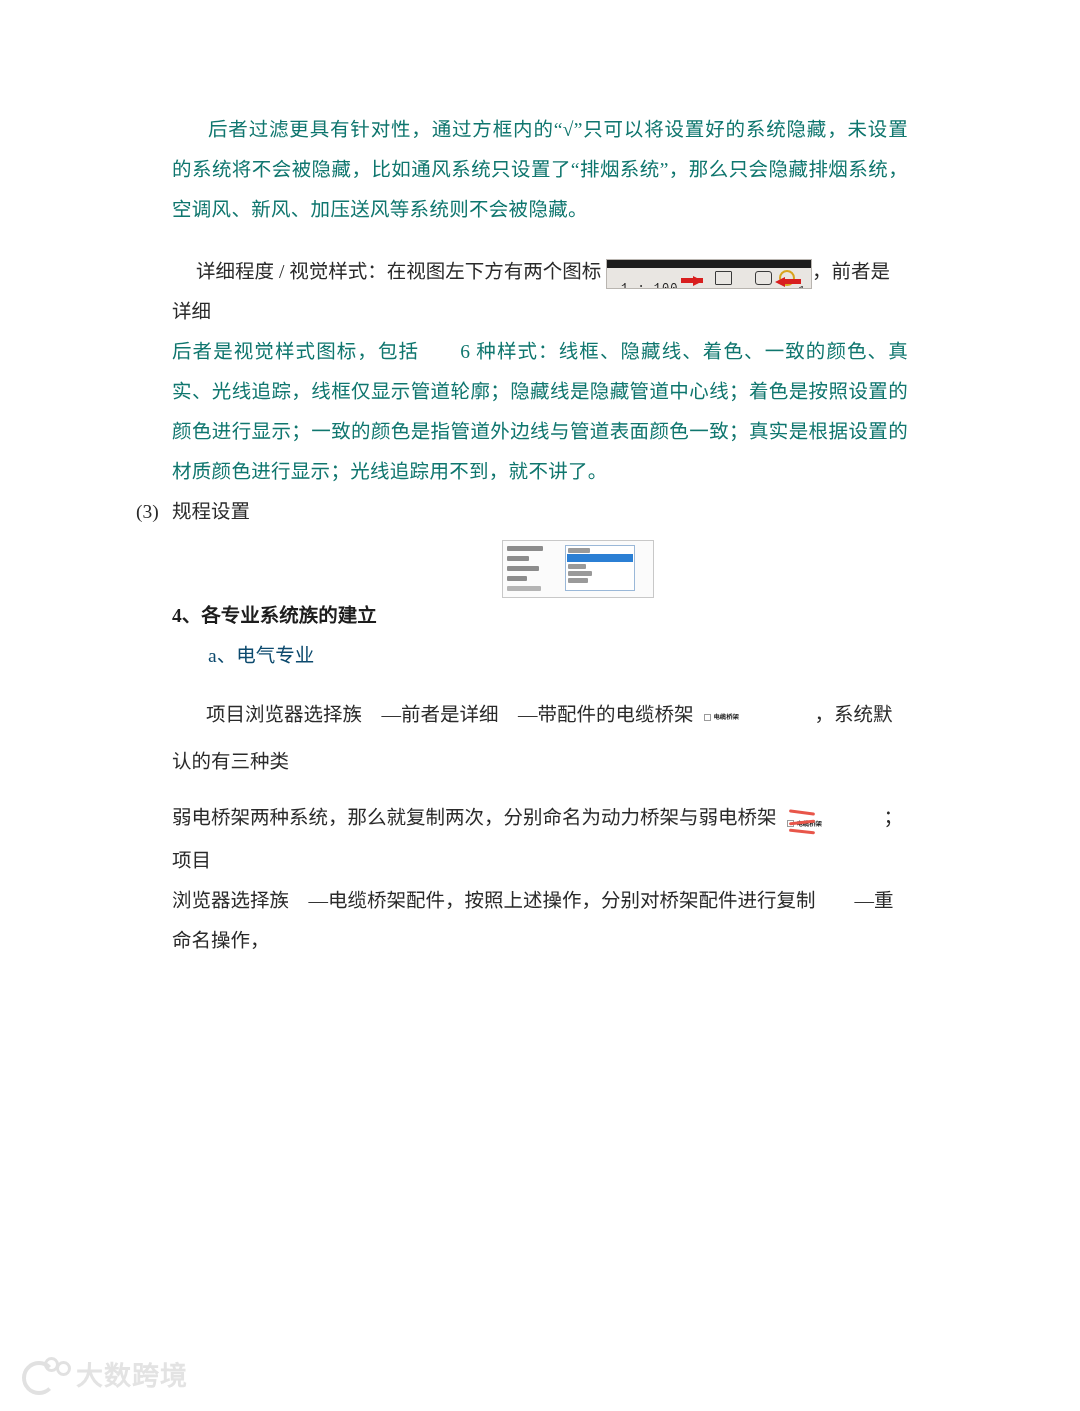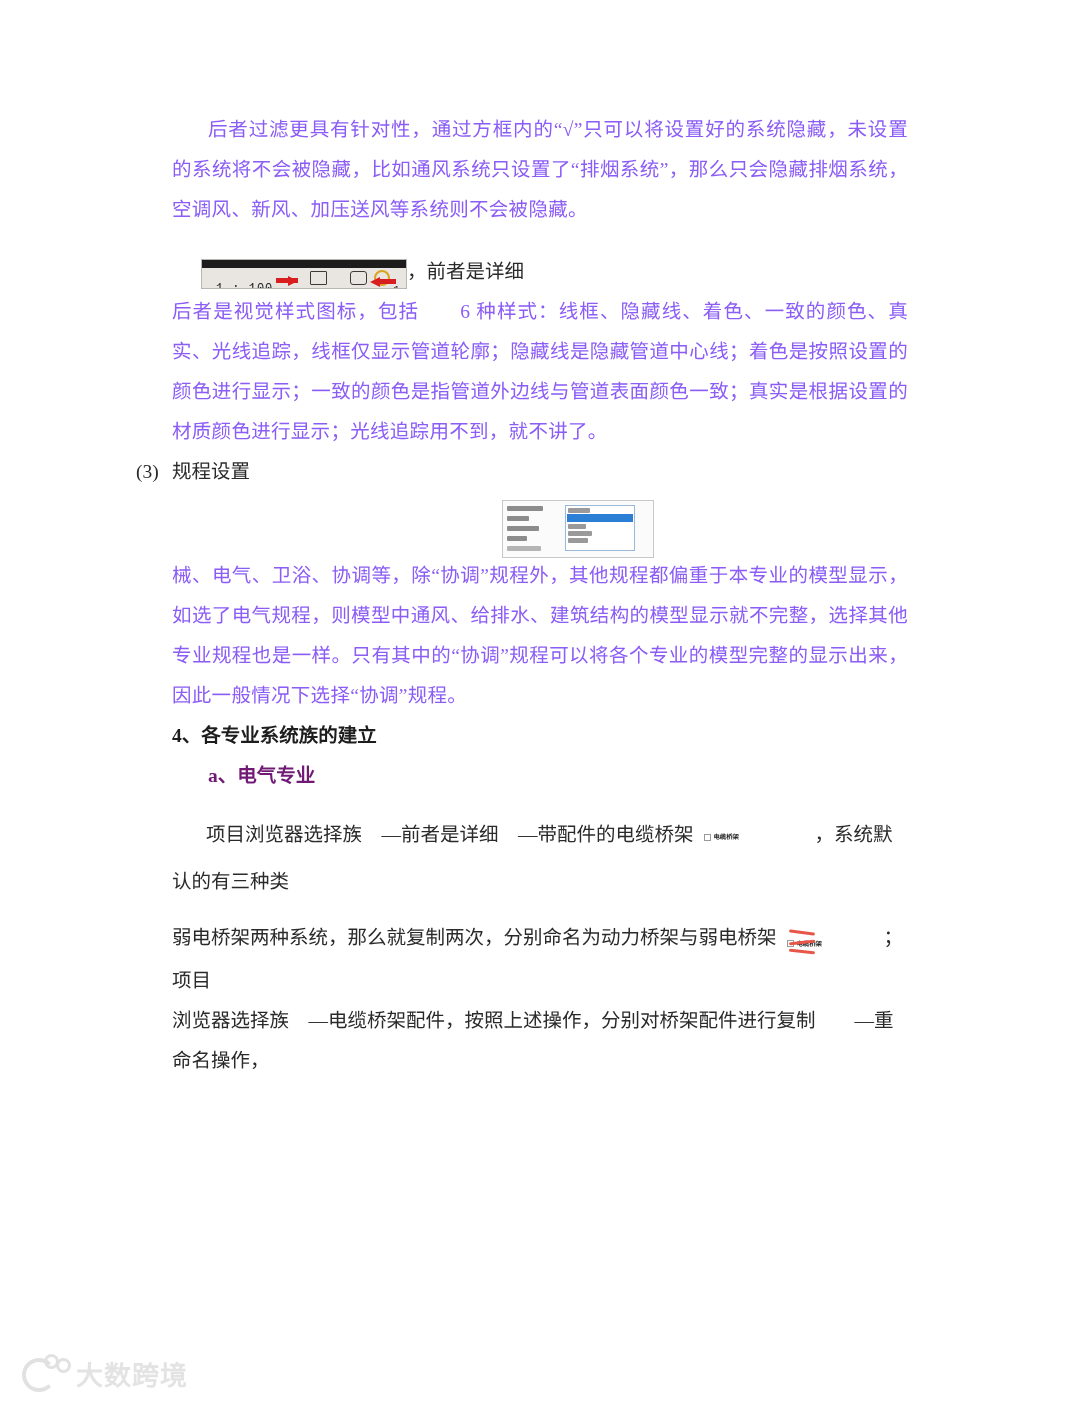--- a/index.html
+++ b/index.html
@@ -22,21 +22,21 @@
     height: 1411px;
     box-sizing: border-box;
     padding: 110px 172px 0 172px;
   }
   
   .para {
     font-size: 19.5px;
     line-height: 40px;
     text-align: justify;
     letter-spacing: 0.3px;
-    color: #8b5cf6;
+    color: #0f766e;
   }
   .para.indent { text-indent: 36px; }
   .para.hang  { text-indent: 0; }
   .numbered {
     position: relative;
     font-size: 19.5px;
     line-height: 40px;
     color: #2a2a2a;
   }
   .numbered .num {
@@ -46,23 +46,23 @@
   }
   .heading-bold {
     font-size: 19.5px;
     line-height: 40px;
     font-weight: bold;
     color: #1d1d1d;
   }
   .sub-heading {
     font-size: 19.5px;
     line-height: 40px;
-    font-weight: bold;
+    font-weight: normal;
     padding-left: 36px;
-    color: #701a75;
+    color: #0c4a6e;
   }
   .inline-flow {
     font-size: 19.5px;
     line-height: 40px;
     color: #2a2a2a;
   }
   .spacer-10 { height: 10px; }
   .spacer-16 { height: 16px; }
   .spacer-22 { height: 22px; }
 
@@ -171,20 +171,21 @@
   .red-line {
     position: absolute; height: 3px; background: #e8564a; border-radius: 2px;
   }
 
   
   .watermark {
     position: absolute;
     left: 22px;
     bottom: 18px;
     display: flex;
+    align-items: center;
     gap: 8px;
     opacity: 0.42;
     pointer-events: none;
   }
   .watermark .mark-logo {
     position: relative;
     width: 46px; height: 34px;
   }
   .watermark .mark-logo .c-shape {
     position: absolute; left: 0; top: 4px;
@@ -211,21 +212,21 @@
 </head>
 <body>
 
 <div class="page">
 
   <div class="para indent">后者过滤更具有针对性，通过方框内的“√”只可以将设置好的系统隐藏，未设置的系统将不会被隐藏，比如通风系统只设置了“排烟系统”，那么只会隐藏排烟系统，空调风、新风、加压送风等系统则不会被隐藏。</div>
 
   <div class="spacer-22"></div>
 
   <div class="inline-flow">
-    <span class="para-indent-pad" style="display:inline-block;width:24px"></span>
+    <span class="para-indent-pad" style="display:inline-block;width:24px"></span><span>详细程度 / 视觉样式：在视图左下方有两个图标</span>
     <span class="shot toolbar-shot">
       <span class="tb-top"></span>
       <span class="tb-scale">1 : 100</span>
       <span class="arrow a1">
           <span class="stem"></span>
         </span>
       <span class="tb-icon i1"></span>
       <span class="tb-icon i2"></span>
       <span class="gear"></span>
       <span class="arrow a2">
@@ -258,21 +259,20 @@
         <span class="ddrow" style="top:2px;width:22px"></span>
         <span class="ddhi" style="top:8px"></span>
         <span class="ddrow" style="top:18px;width:18px"></span>
         <span class="ddrow" style="top:25px;width:24px"></span>
         <span class="ddrow" style="top:32px;width:20px"></span>
       </span>
     </span>
   </div>
 
 
-  <div class="para">械、电气、卫浴、协调等，除“协调”规程外，其他规程都偏重于本专业的模型显示，如选了电气规程，则模型中通风、给排水、建筑结构的模型显示就不完整，选择其他专业规程也是一样。只有其中的“协调”规程可以将各个专业的模型完整的显示出来，因此一般情况下选择“协调”规程。</div>
 
   <div class="heading-bold">4、各专业系统族的建立</div>
   <div class="sub-heading">a、电气专业</div>
 
   <div class="spacer-16"></div>
 
   <div class="inline-flow">
     <span style="display:inline-block;width:34px"></span><span>项目浏览器选择族　—前者是详细　—带配件的电缆桥架</span>
     <span class="shot tree-shot" style="width:116px;height:50px;vertical-align:middle">
       <span class="tnode b lvl1"><span class="plus"></span><span>电缆桥架</span></span>

